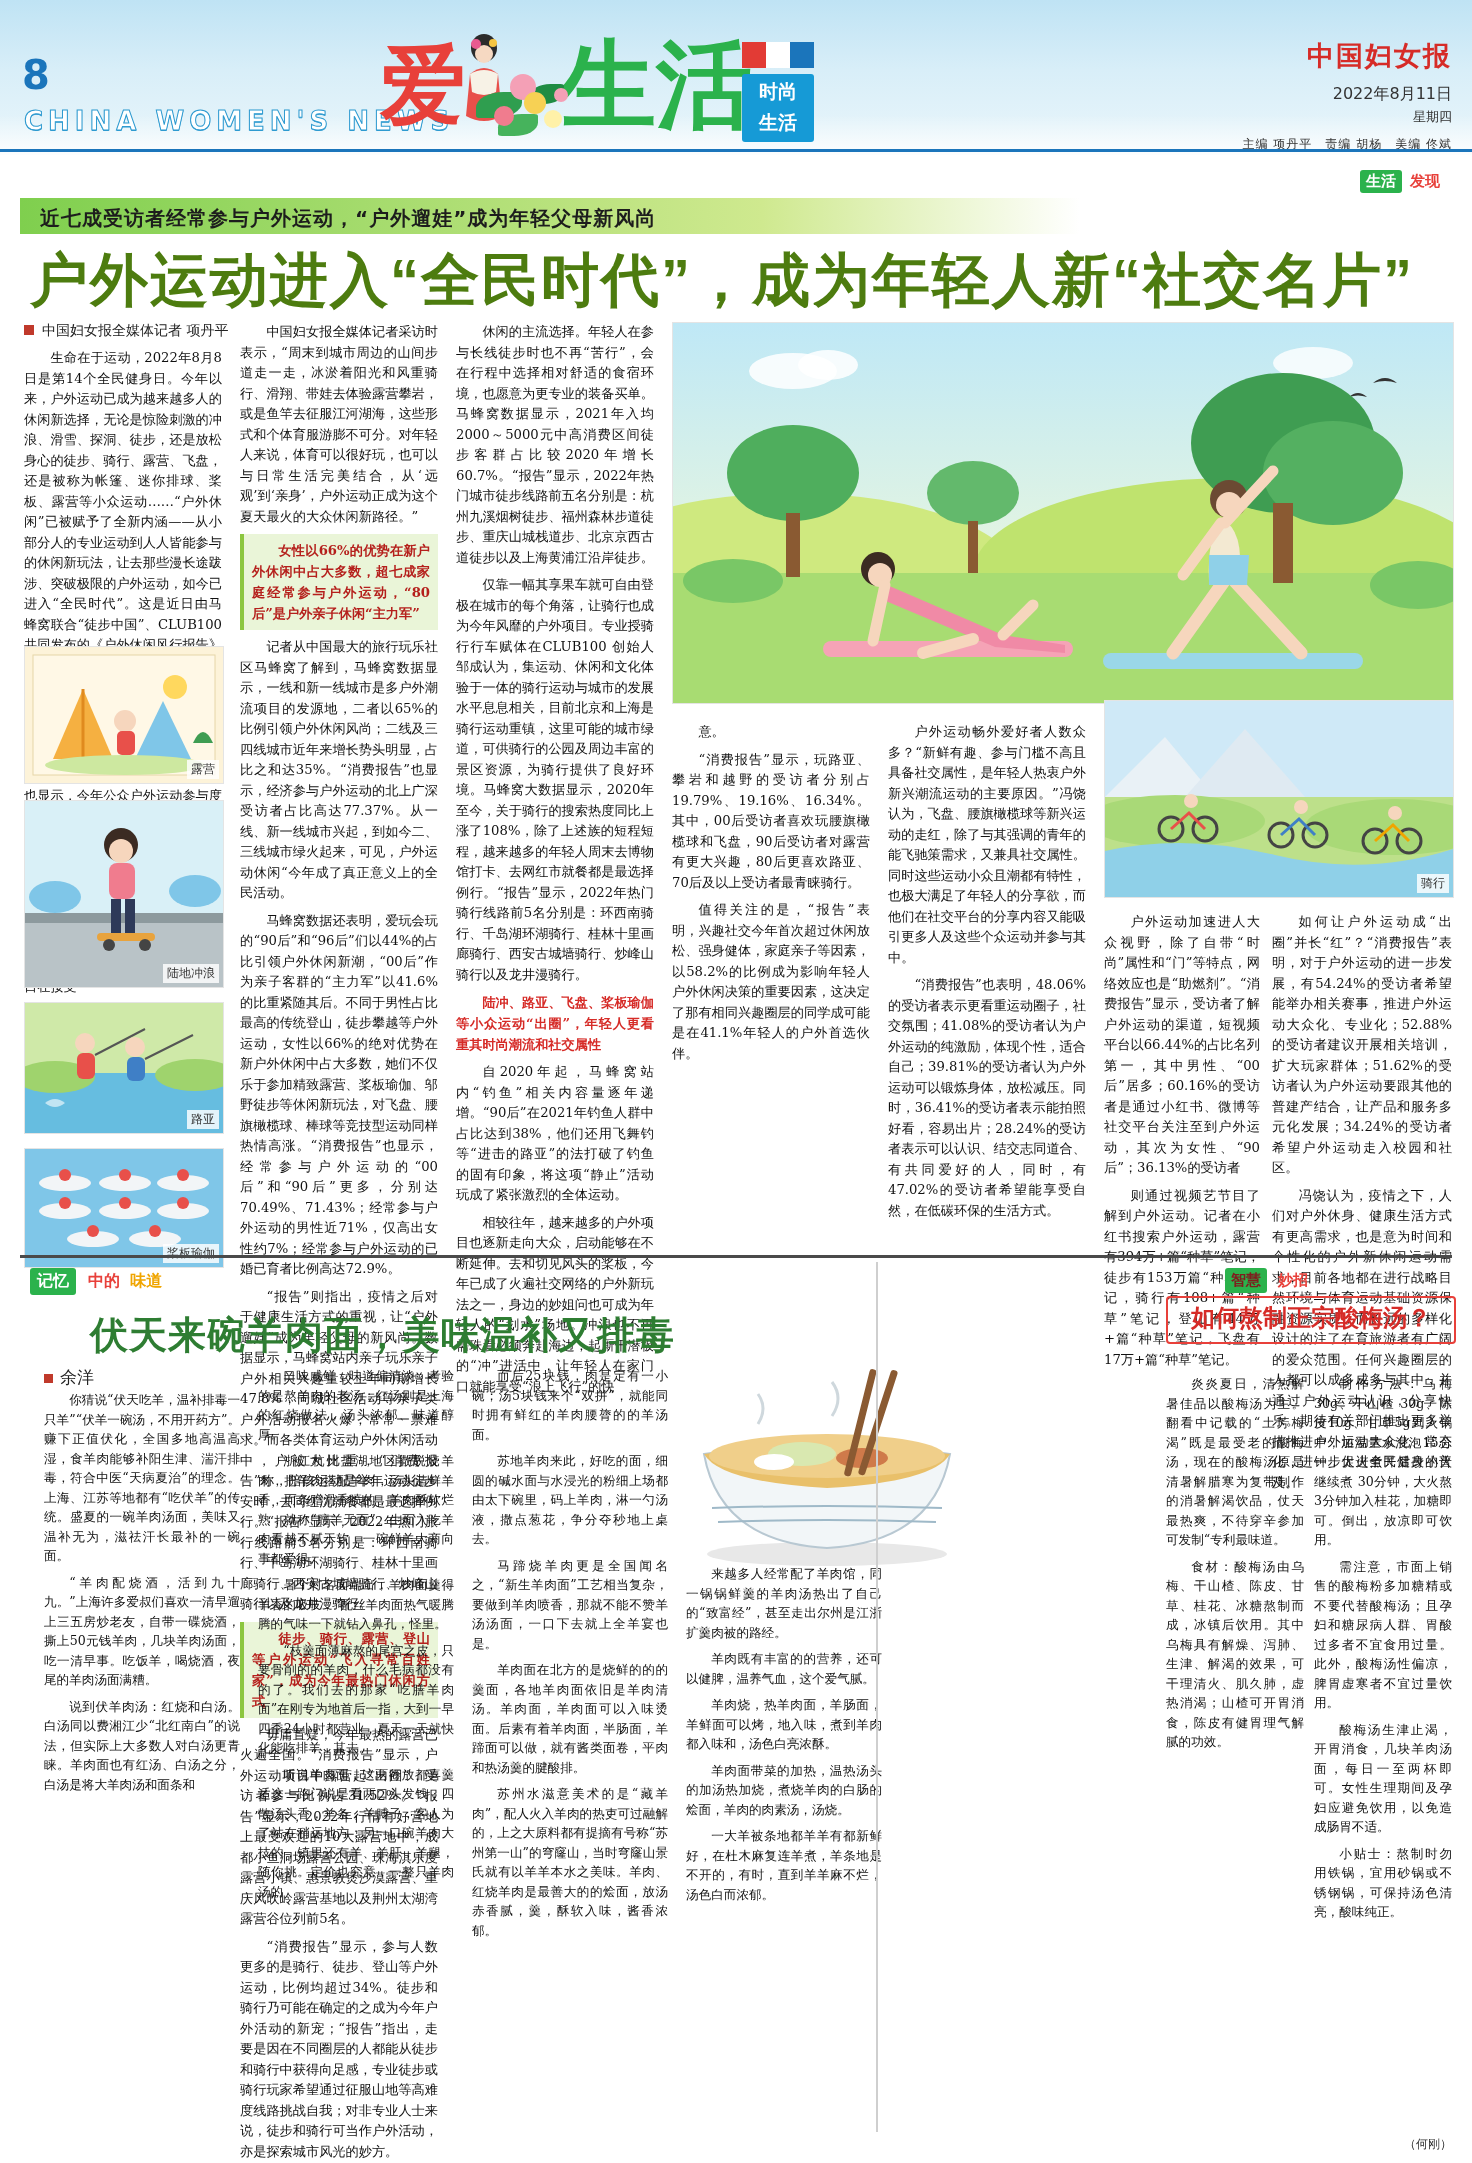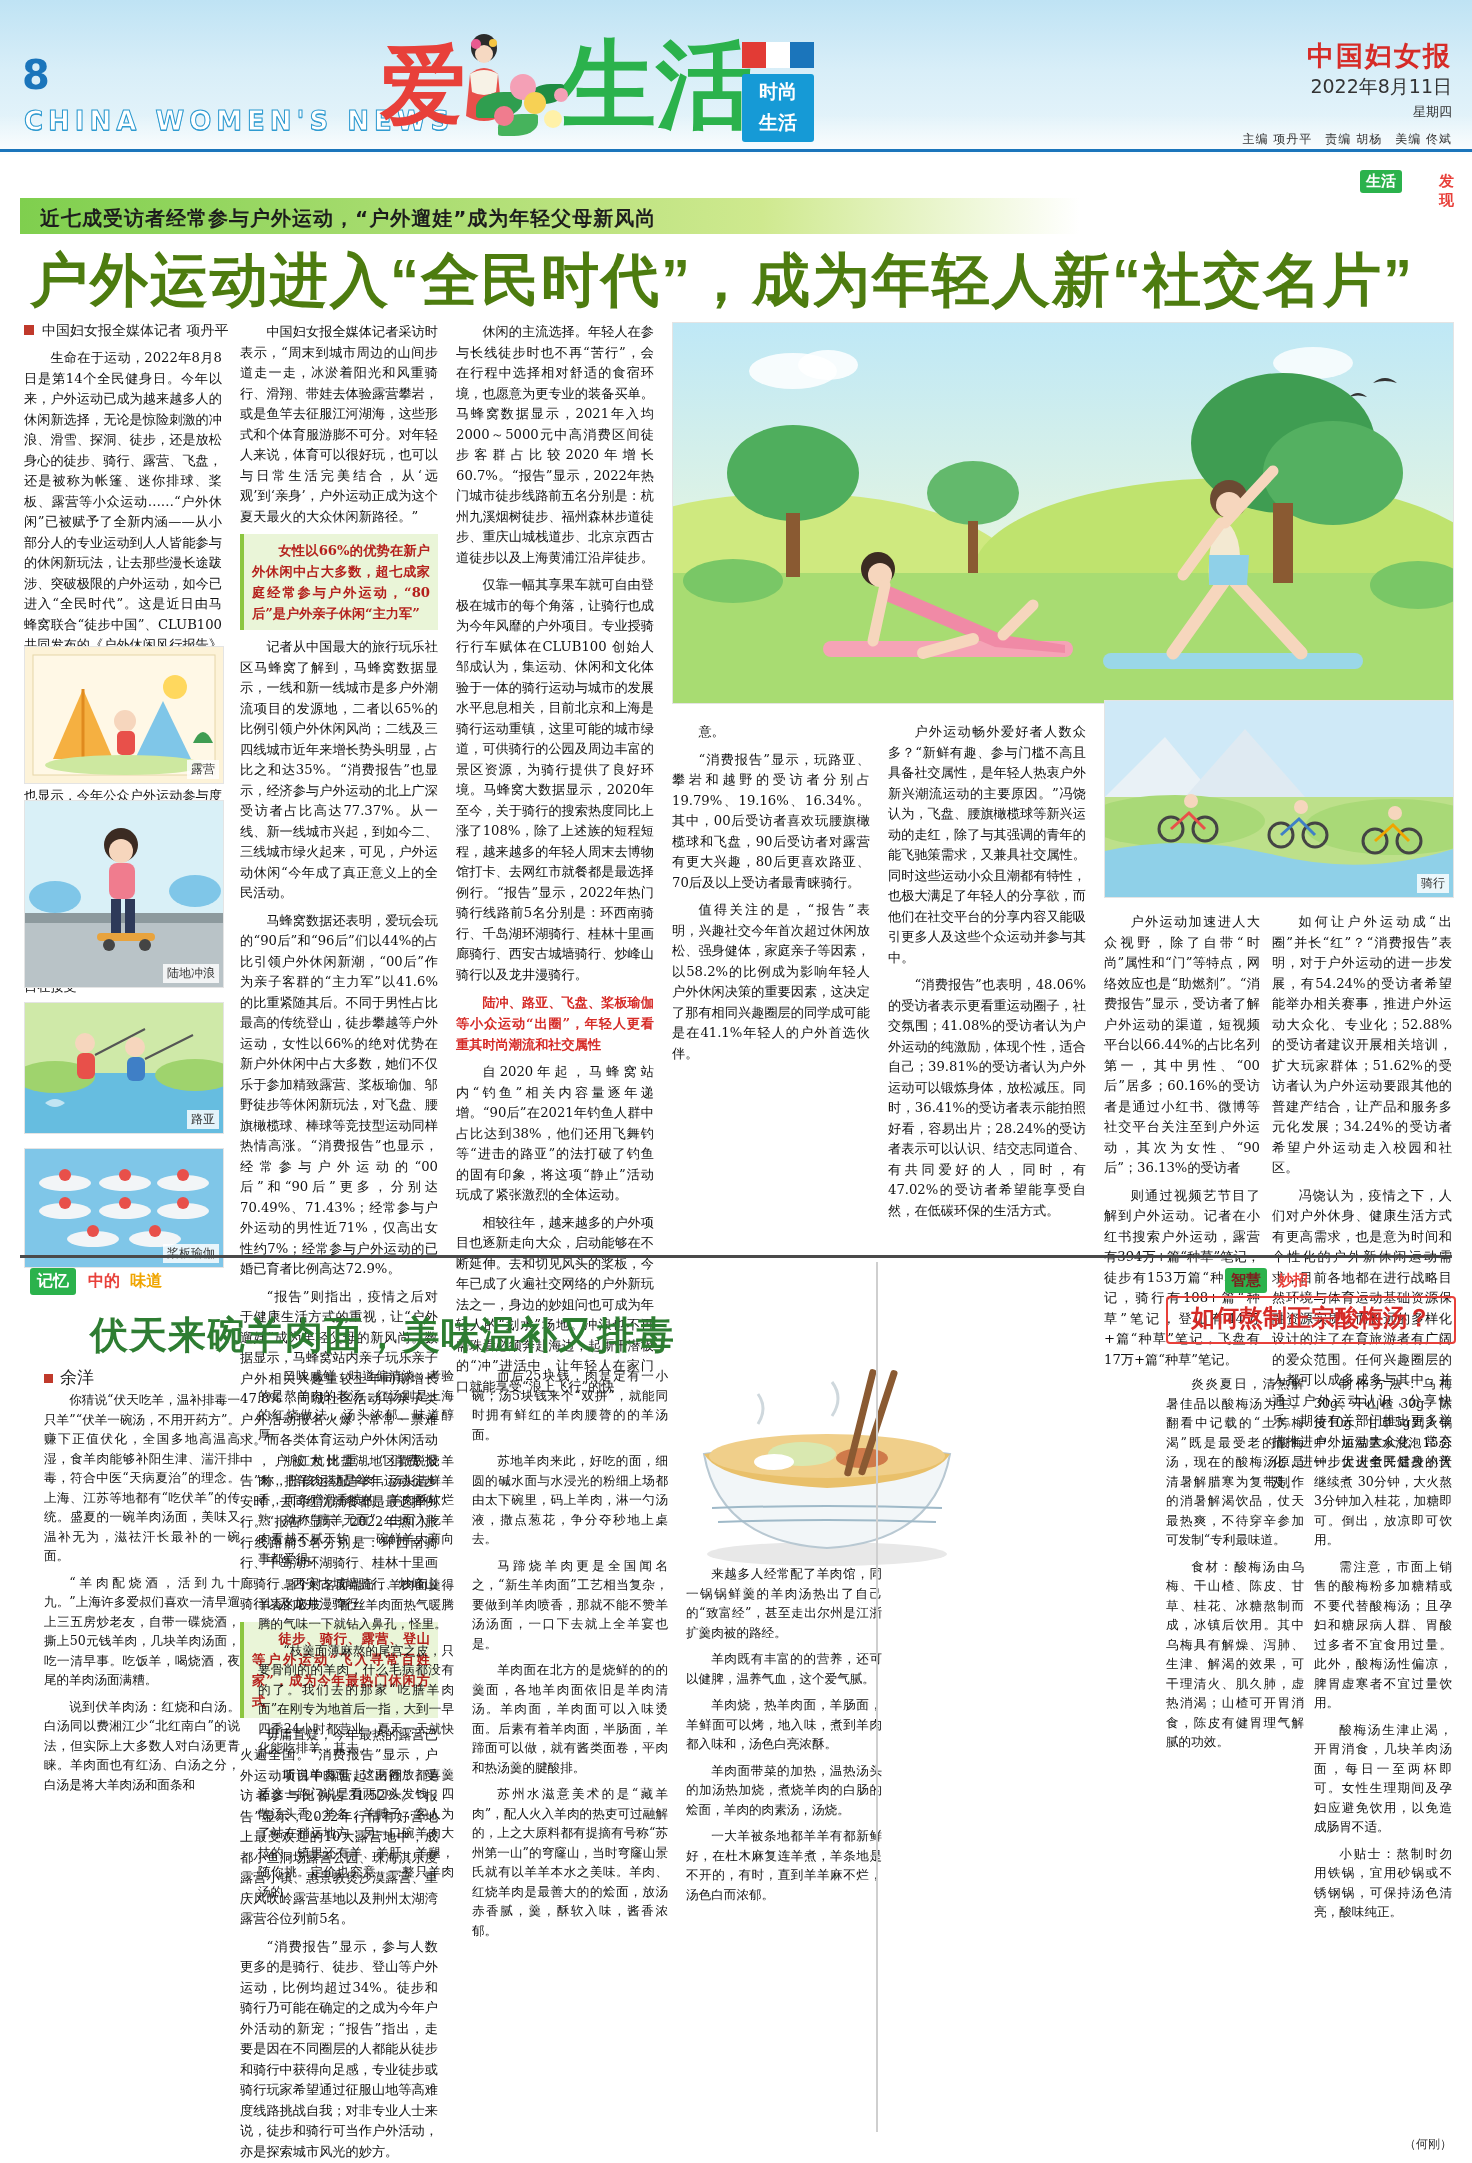--- a/index.html
+++ b/index.html
@@ -19,30 +19,30 @@
   .mh-flowers{position:absolute;left:470px;top:66px;width:120px;height:80px;}
   .fl{position:absolute;border-radius:50%;}
   .leafg{position:absolute;background:#2f9e4f;border-radius:60% 10% 60% 10%;}
   .mh-girl{position:absolute;left:452px;top:30px;width:64px;height:110px;}
   .badge-ss{position:absolute;left:742px;top:74px;width:72px;height:66px;background:#169ad6;
     color:#fff;font-size:19px;line-height:31px;text-align:center;border-radius:3px;padding-top:2px;font-weight:bold;}
   .mh-flag{position:absolute;left:742px;top:42px;width:72px;height:26px;
     background:linear-gradient(90deg,#e23b35 0 33%,#ffffff 33% 66%,#1b75bb 66% 100%);}
   .mh-right{position:absolute;right:20px;top:38px;text-align:right;}
   .mh-title{font-size:27px;color:#d62b27;font-weight:bold;letter-spacing:2px;}
-  .mh-date{font-size:19px;color:#333;}
+  .mh-date{font-size:16px;color:#333;margin-top:10px;}
   .mh-day{font-size:13px;color:#333;margin-top:3px;}
   .mh-eds{font-size:12px;color:#333;margin-top:10px;letter-spacing:1px;}
   .mh-rule{position:absolute;left:0;bottom:3px;width:1472px;height:3px;background:#1b75bb;}
 
   
   .secA{position:absolute;left:20px;top:170px;width:1432px;}
   .tagA{position:absolute;right:0;top:0;width:92px;height:26px;}
   .tagA .t1{position:absolute;left:0;top:0;background:#2bb24c;color:#fff;font-size:15px;padding:2px 6px;border-radius:3px;font-weight:bold;}
-  .tagA .t2{position:absolute;left:50px;top:2px;color:#e8403a;font-size:15px;font-weight:bold;margin-left:29px;}
+  .tagA .t2{position:absolute;left:50px;top:2px;color:#e8403a;font-size:15px;font-weight:bold;}
   .subbar{position:absolute;left:0;top:28px;width:1060px;height:36px;
     background:linear-gradient(90deg,#7fcf4e 0%,#cfe98f 70%,rgba(207,233,143,0) 100%);}
   .subbar span{display:block;padding:7px 0 0 20px;font-size:20px;font-weight:bold;color:#1d1d1d;letter-spacing:1px;}
   .headline{position:absolute;left:10px;top:72px;width:1420px;font-size:58px;font-weight:bold;color:#4d7c0f;
     letter-spacing:2px;font-family:Liberation Sans, sans-serif;text-align:left;}
 
   
   .byline{position:absolute;left:24px;top:322px;font-size:14px;color:#222;}
   .byline .sq{display:inline-block;width:10px;height:10px;background:#c0392b;margin-right:8px;}
   .col{position:absolute;font-size:13.2px;line-height:20.5px;color:#111;text-align:justify;

